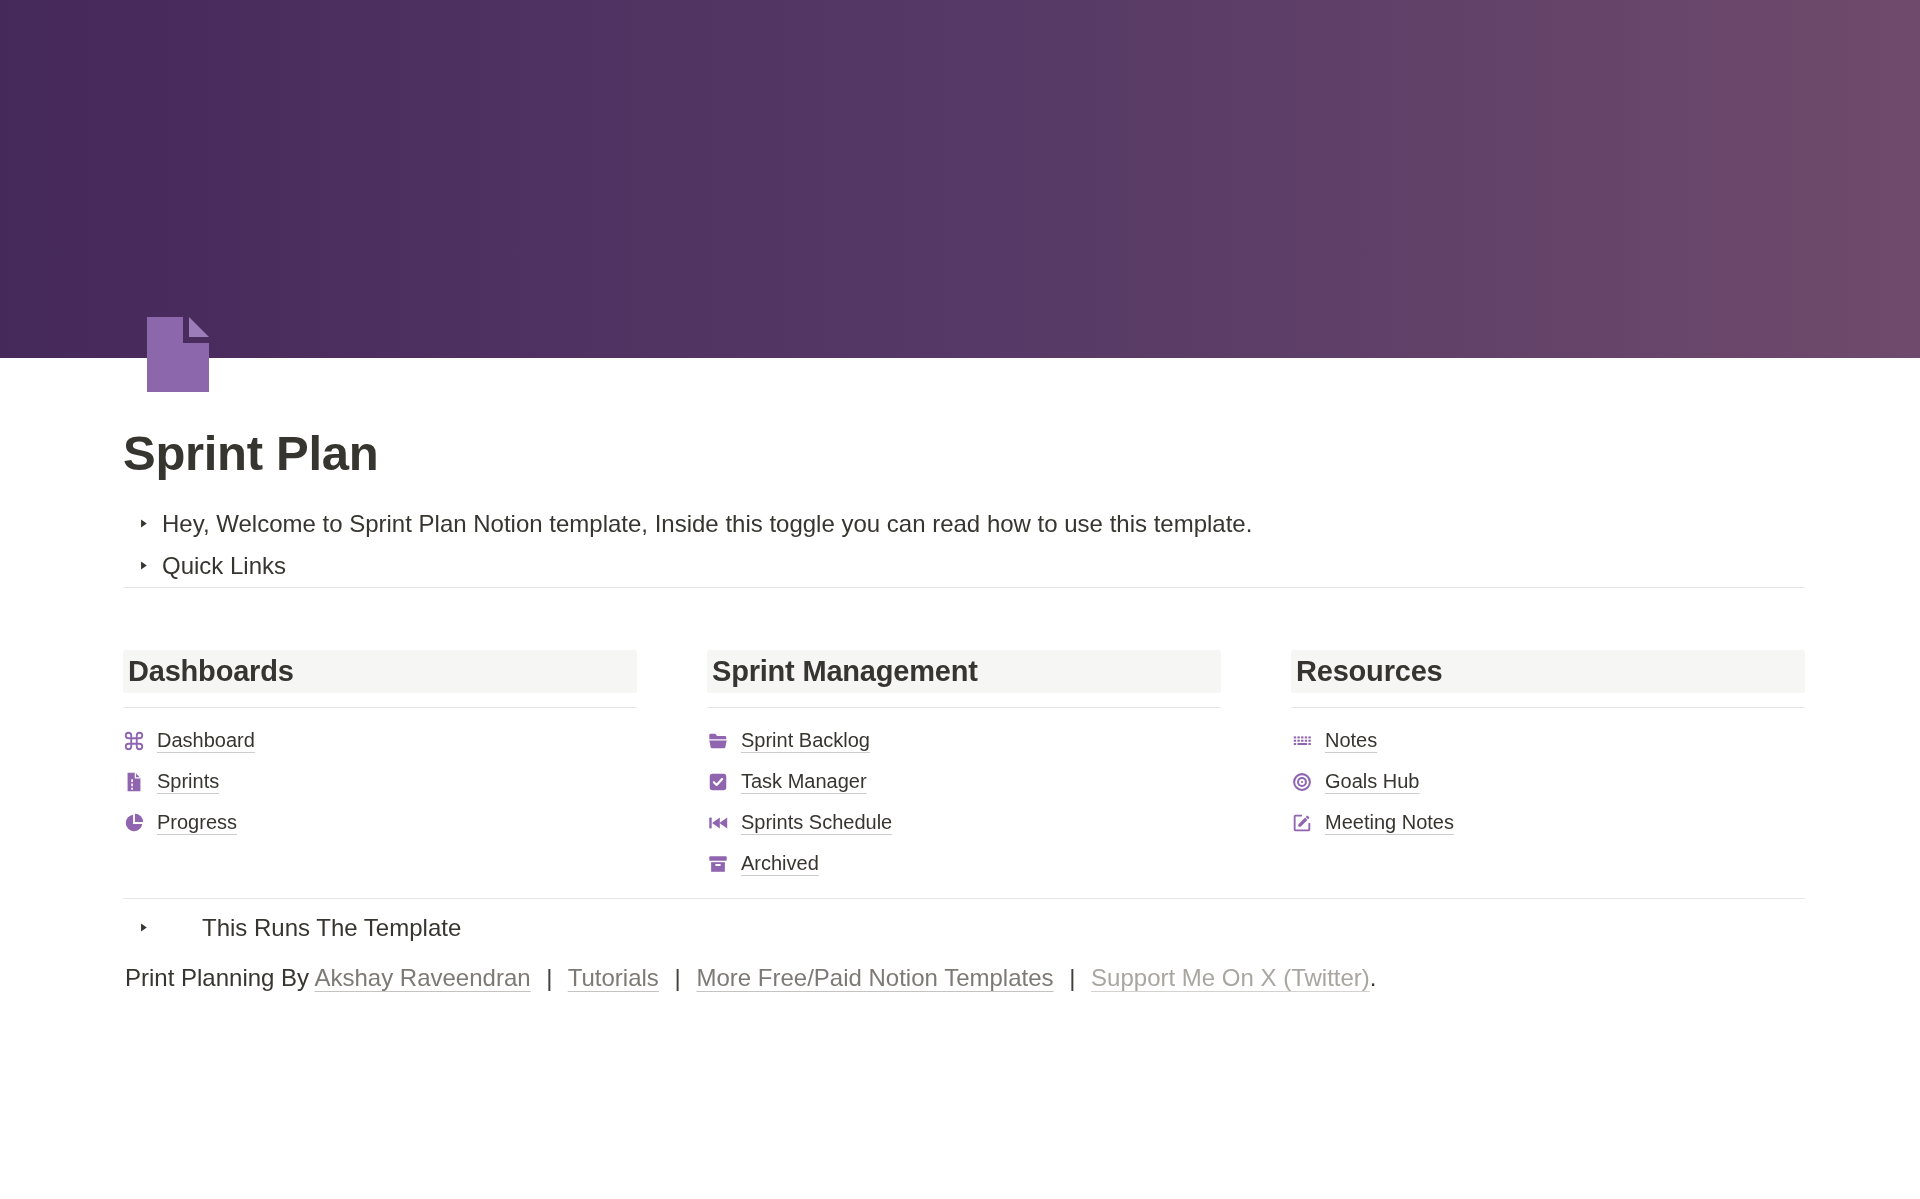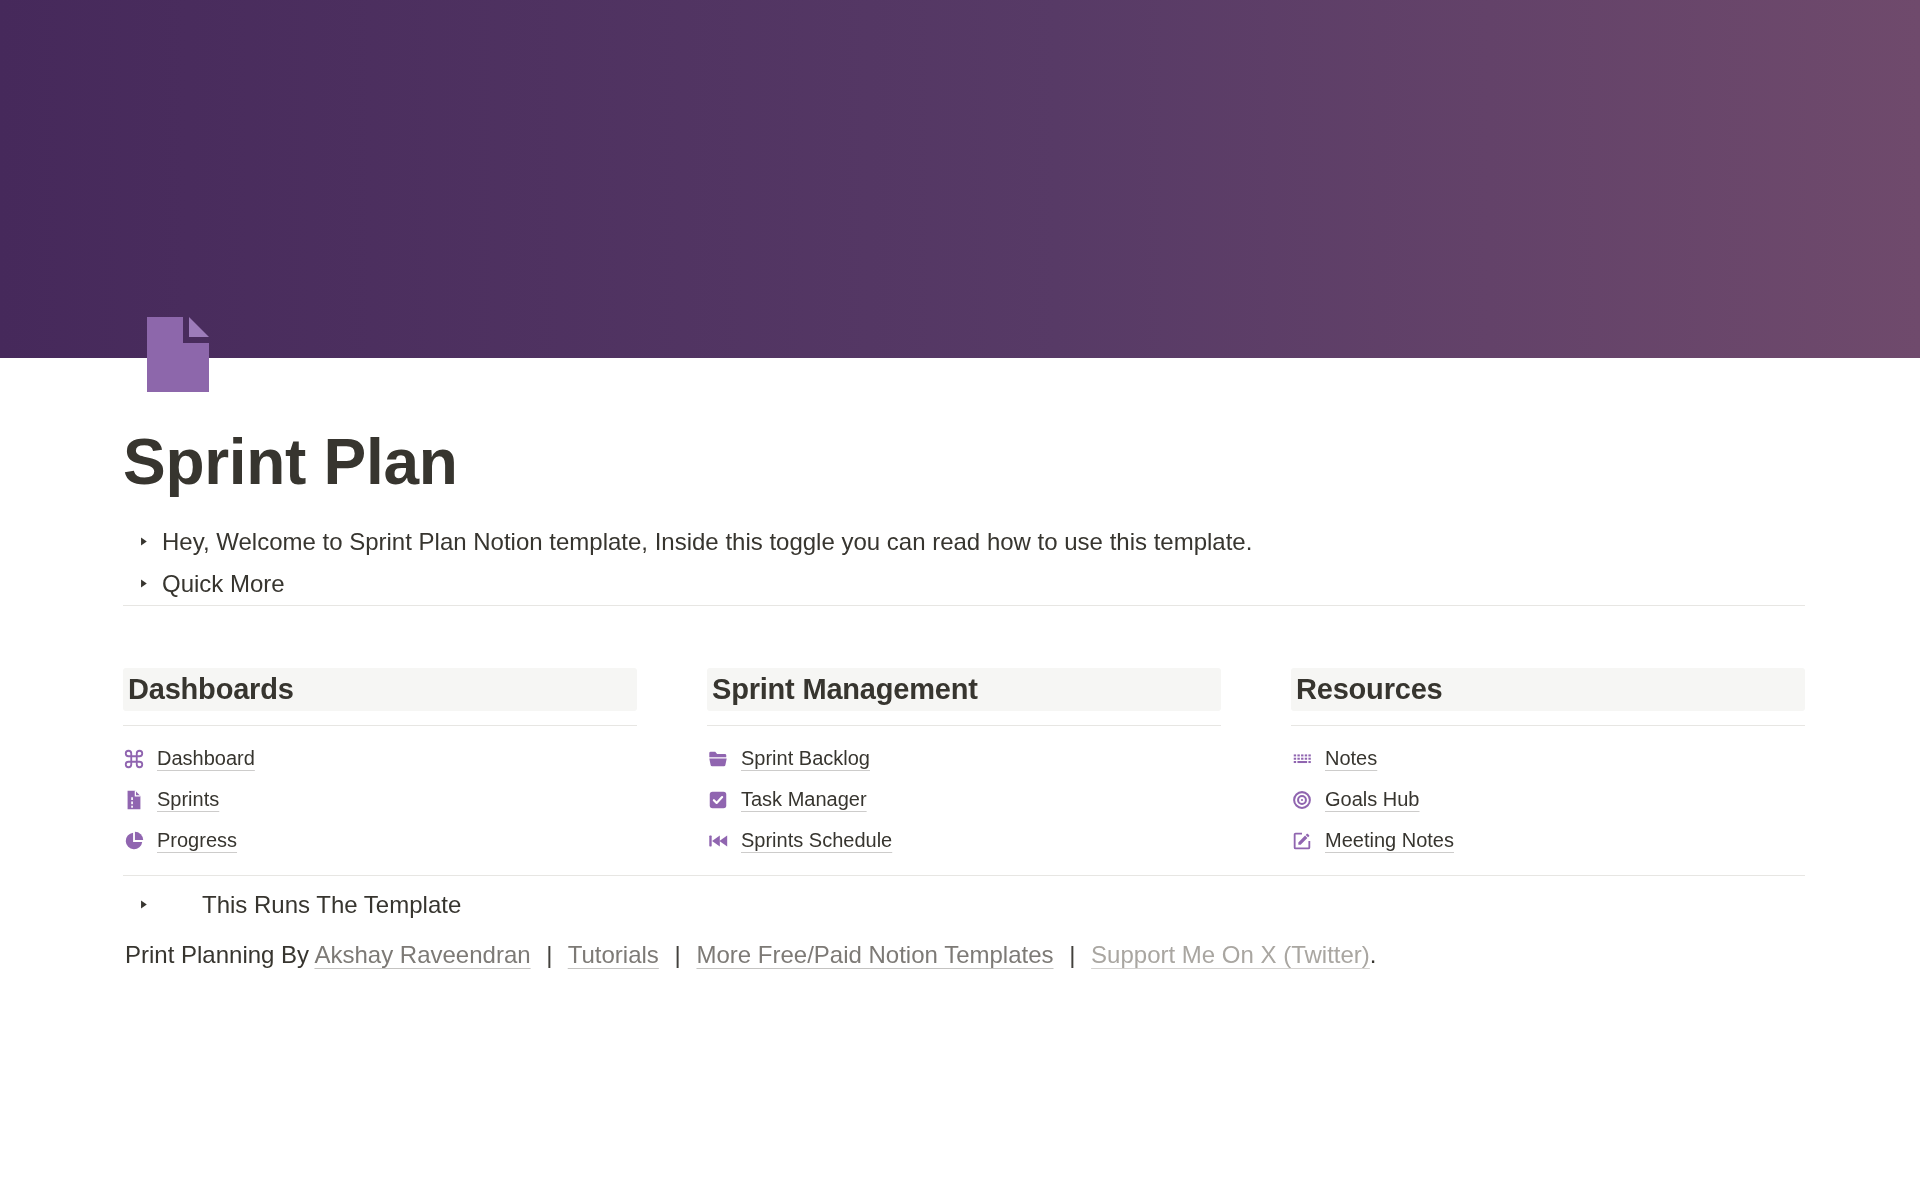--- a/index.html
+++ b/index.html
@@ -22,21 +22,21 @@
   
   .content { position: relative; width: 1682px; margin-left: 123px; }
 
   .page-icon {
     position: absolute; top: -41px; left: 24px;
     width: 62px; height: 75px; cursor: pointer;
   }
 
   .title {
     padding-top: 66px;
-    font-size: 64px; line-height: 1.2; font-weight: 700;
+    font-size: 49px; line-height: 1.2; font-weight: 700;
     letter-spacing: -0.3px;
   }
 
   .toggles { margin-top: 20px; }
   .toggle-row { display: flex; align-items: center; height: 42px; padding-left: 8px; cursor: pointer; }
   .tri { width: 24px; height: 24px; display: flex; align-items: center; justify-content: center; margin-right: 7px; flex: none; }
   .toggle-label { font-size: 24px; line-height: 30px; }
 
   .divider { border: none; border-top: 1px solid var(--divider, #e7e6e3); }
 
@@ -112,21 +112,21 @@
           </svg>
       </span>
       <span class="toggle-label">Hey, Welcome to Sprint Plan Notion template, Inside this toggle you can read how to use this template.</span>
     </div>
     <div class="toggle-row">
       <span class="tri">
         <svg viewBox="0 0 16 16" width="13" height="13">
             <path class="tri-glyph" d="M5 3l7 5-7 5z"></path>
           </svg>
       </span>
-      <span class="toggle-label">Quick More</span>
+      <span class="toggle-label">Quick Links</span>
     </div>
   </div>
 
   <hr class="divider">
 
   <div class="columns">
 
     <div class="col">
       <h3 class="col-header">Dashboards</h3>
       <hr class="divider">
@@ -189,20 +189,30 @@
         </div>
         <div class="link-row">
           <span class="icon">
             <svg viewBox="0 0 24 24">
               <rect class="ic-f" x="2.5" y="6" width="2.6" height="12" rx="0.8"></rect>
               <path class="ic-f" d="M13.5 12l8.5-6v12z"></path>
               <path class="ic-f" d="M5.5 12l8.5-6v12z"></path>
             </svg>
           </span>
           <span class="link-label">Sprints Schedule</span>
+        </div>
+        <div class="link-row">
+          <span class="icon">
+            <svg viewBox="0 0 24 24">
+              <rect class="ic-f" x="2.5" y="3.5" width="19" height="5" rx="1"></rect>
+              <path class="ic-f" d="M4.5 10h15v10.5h-15z"></path>
+              <rect class="ic-w" x="9" y="12" width="6" height="2.2" rx="0.8"></rect>
+            </svg>
+          </span>
+          <span class="link-label">Archived</span>
         </div>
       </div>
     </div>
 
     <div class="col">
       <h3 class="col-header">Resources</h3>
       <hr class="divider">
       <div class="links">
         <div class="link-row">
           <span class="icon">

